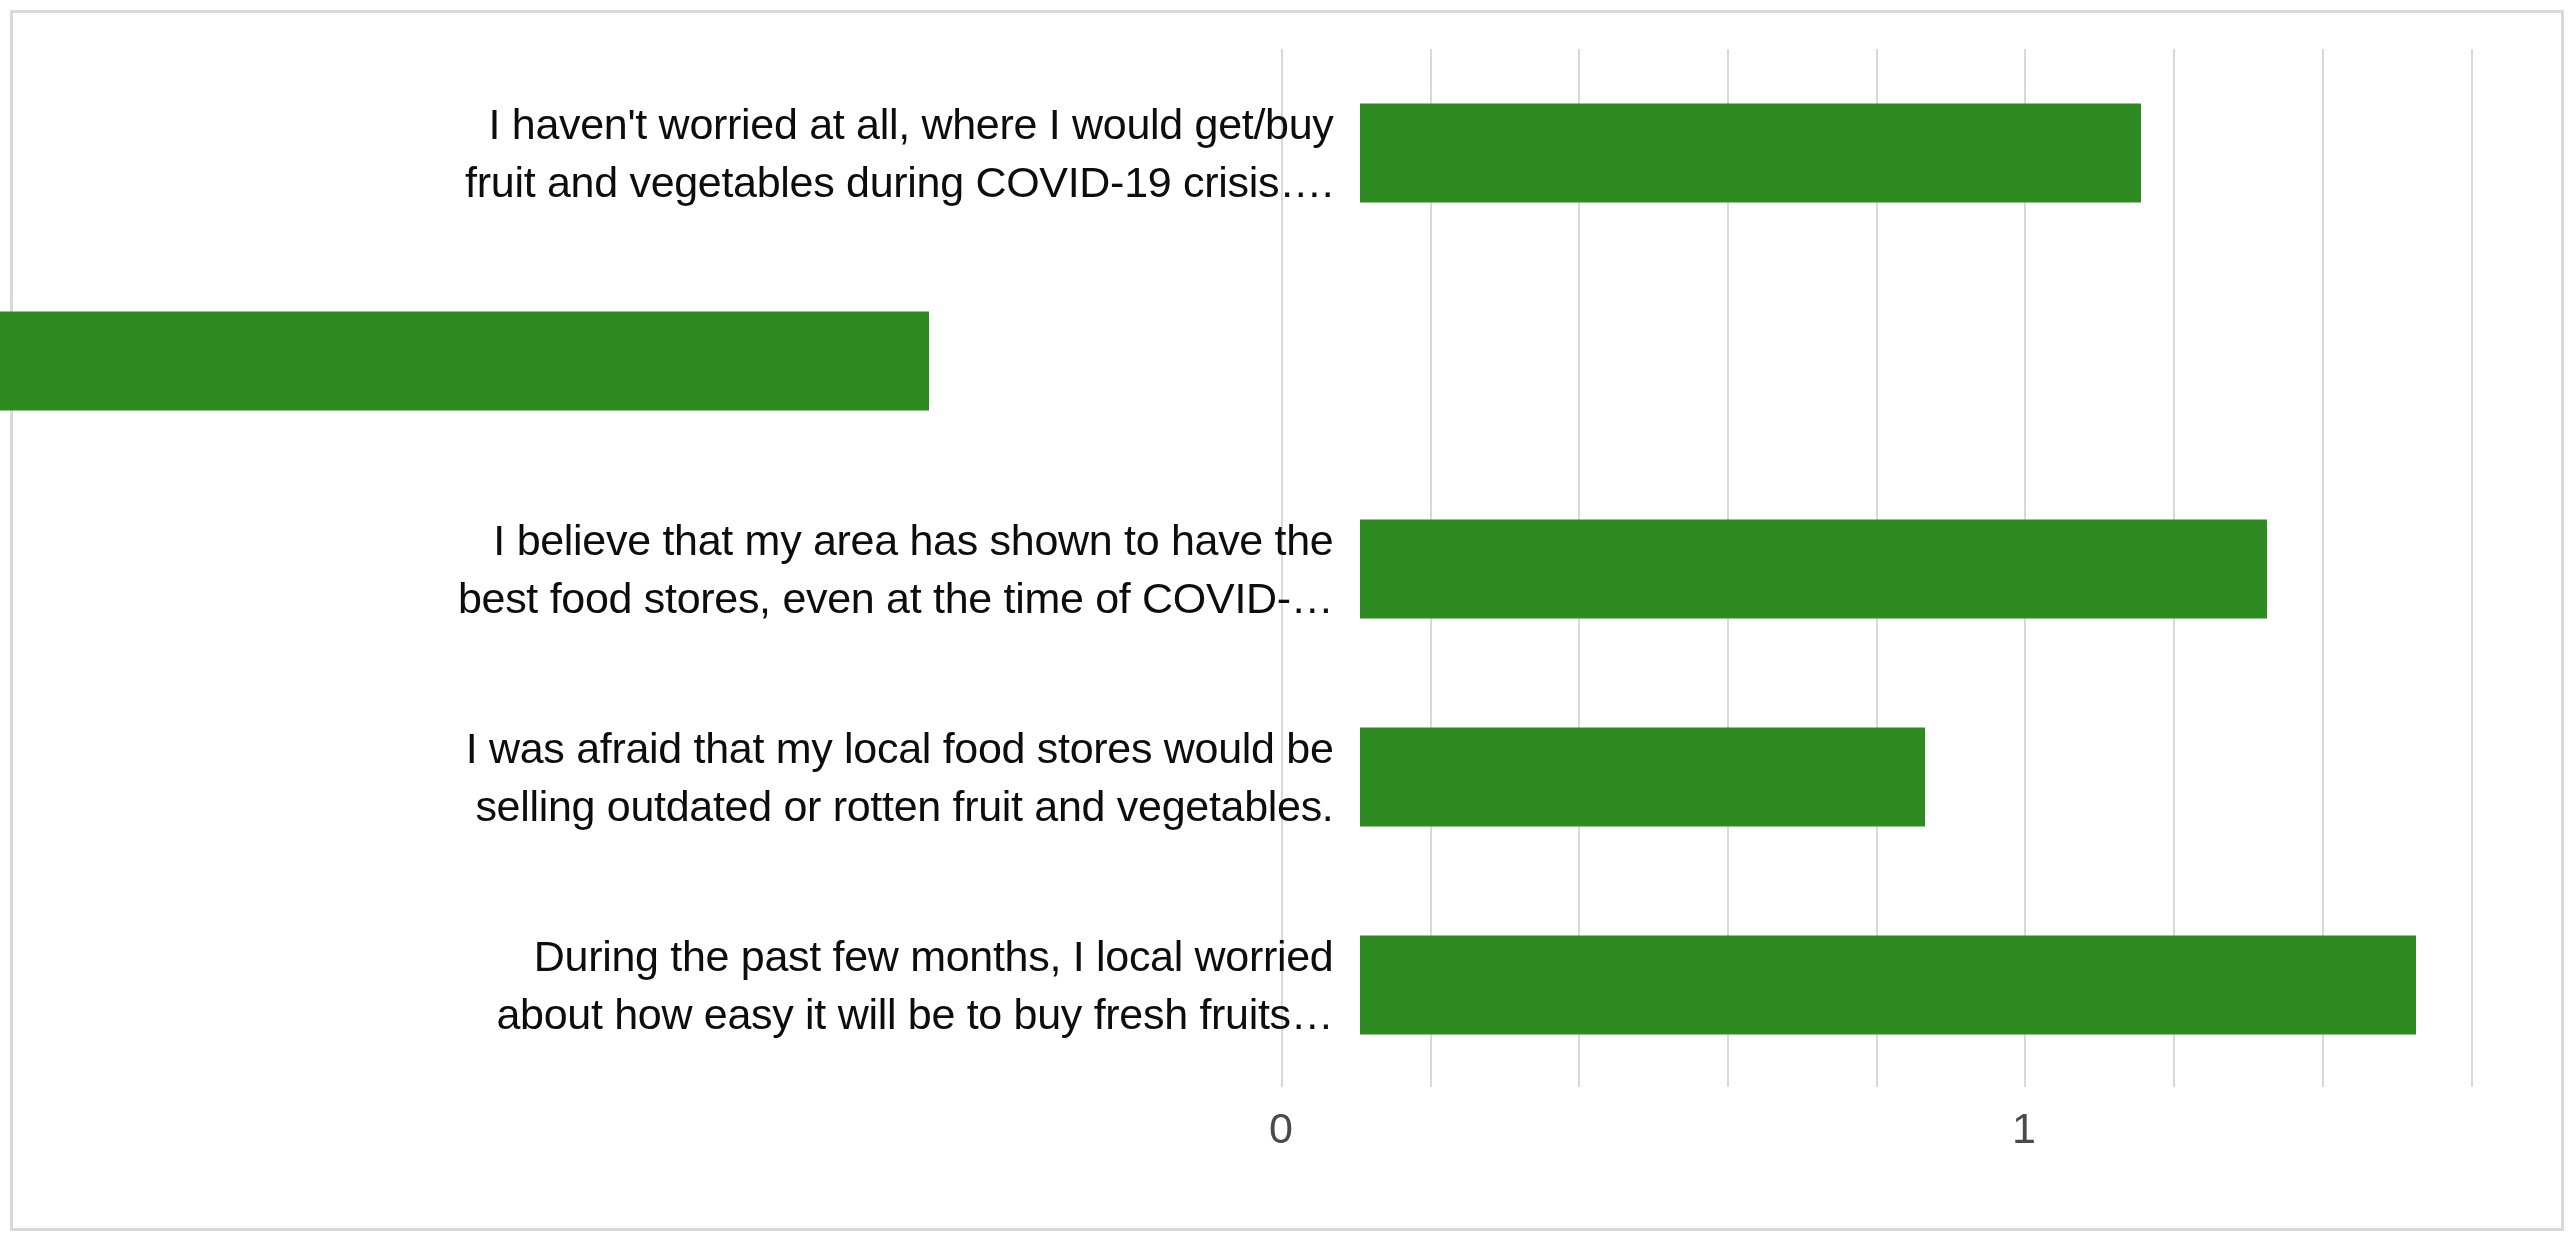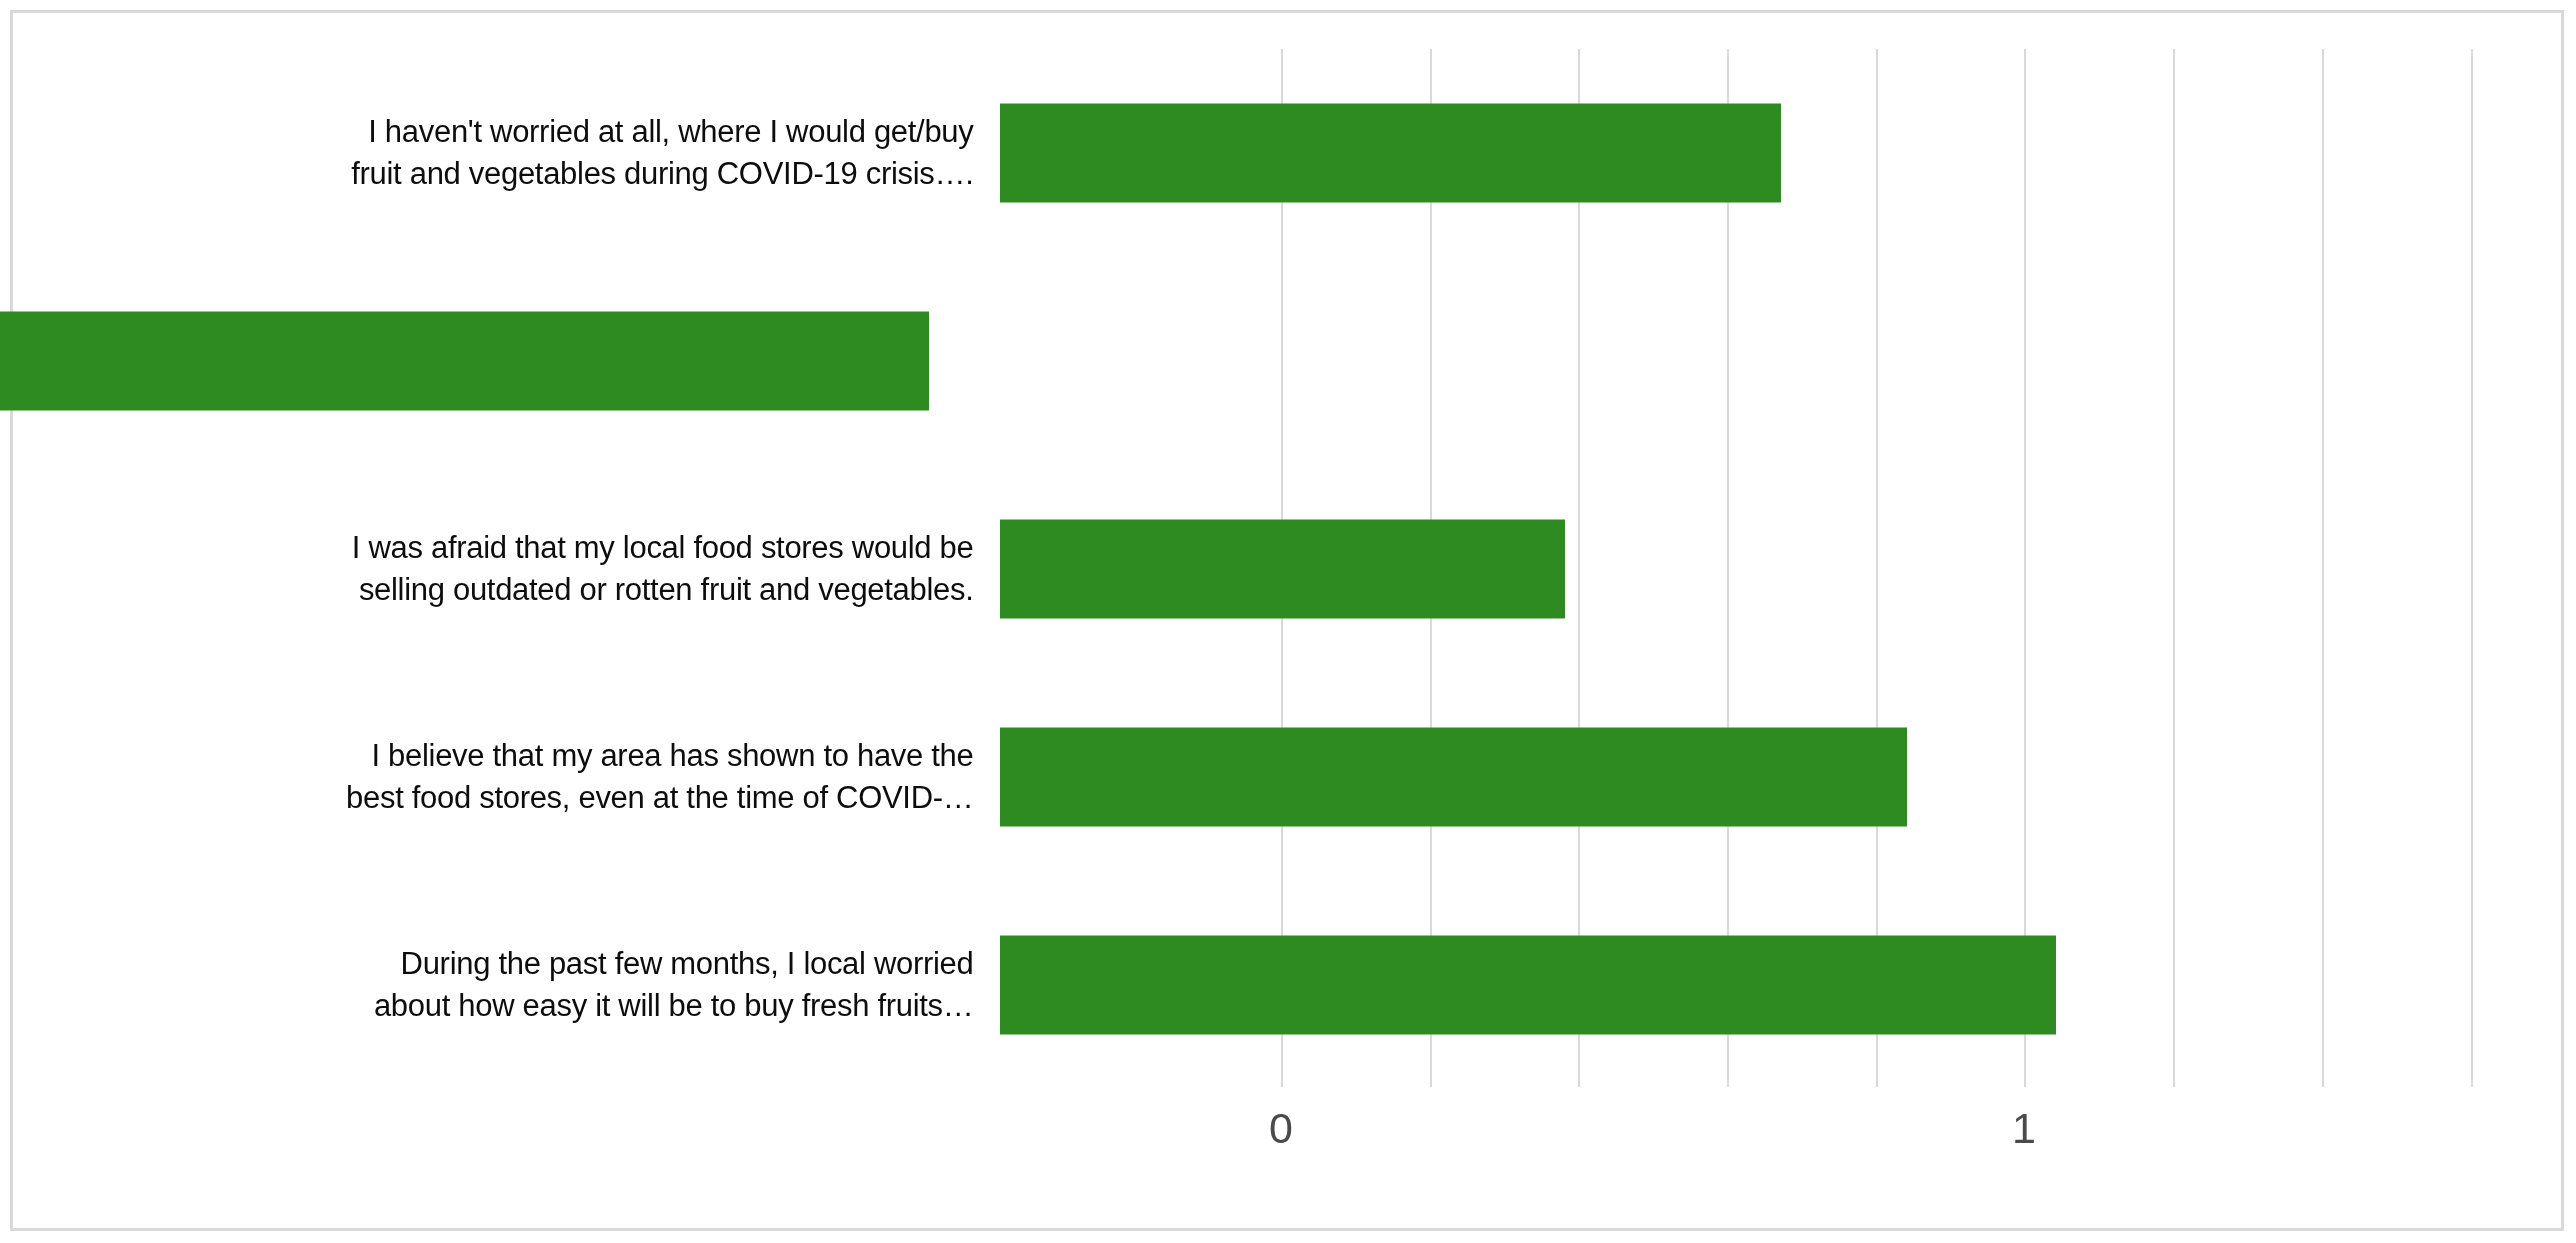--- a/index.html
+++ b/index.html
@@ -63,25 +63,25 @@
     width: 2554px;
     height: 1038px;
   }
   .row {
     position: relative;
     height: 208px;
     display: flex;
     align-items: center;
   }
   .row-label {
-    width: 1000px;
+    width: 1360px;
     box-sizing: border-box;
     padding-right: 26.5px;
     text-align: right;
-    font-size: 31px;
+    font-size: 43px;
     line-height: 1.36;
     color: #0d0d0d;
     font-family: "Liberation Sans", sans-serif;
     letter-spacing: -0.3px;
     white-space: pre-line;
   }
   .bar-track {
     position: relative;
     flex: 1 1 auto;
     height: 100%;
@@ -138,31 +138,31 @@
         <div class="bar-track">
           <div class="bar" title="1.05" style="width: 781px; background: rgb(46, 139, 34);"></div>
         </div>
       </div>
       <div class="row">
         <div class="bar-track">
           <div class="bar" title="1.25" style="width: 929px; background: rgb(46, 139, 34);"></div>
         </div>
       </div>
       <div class="row">
+        <div class="row-label">I believe that my area has shown to have the
+best food stores, even at the time of COVID-…</div>
+        <div class="bar-track">
+          <div class="bar" title="1.22" style="width: 907px; background: rgb(46, 139, 34);"></div>
+        </div>
+      </div>
+      <div class="row">
         <div class="row-label">I was afraid that my local food stores would be
 selling outdated or rotten fruit and vegetables.</div>
         <div class="bar-track">
           <div class="bar" title="0.76" style="width: 565px; background: rgb(46, 139, 34);"></div>
-        </div>
-      </div>
-      <div class="row">
-        <div class="row-label">I believe that my area has shown to have the
-best food stores, even at the time of COVID-…</div>
-        <div class="bar-track">
-          <div class="bar" title="1.22" style="width: 907px; background: rgb(46, 139, 34);"></div>
         </div>
       </div>
       <div class="row">
         <div class="row-label">During the past few months, I local worried
 about how easy it will be to buy fresh fruits…</div>
         <div class="bar-track">
           <div class="bar" title="1.42" style="width: 1056px; background: rgb(46, 139, 34);"></div>
         </div>
       </div>
     </div>

